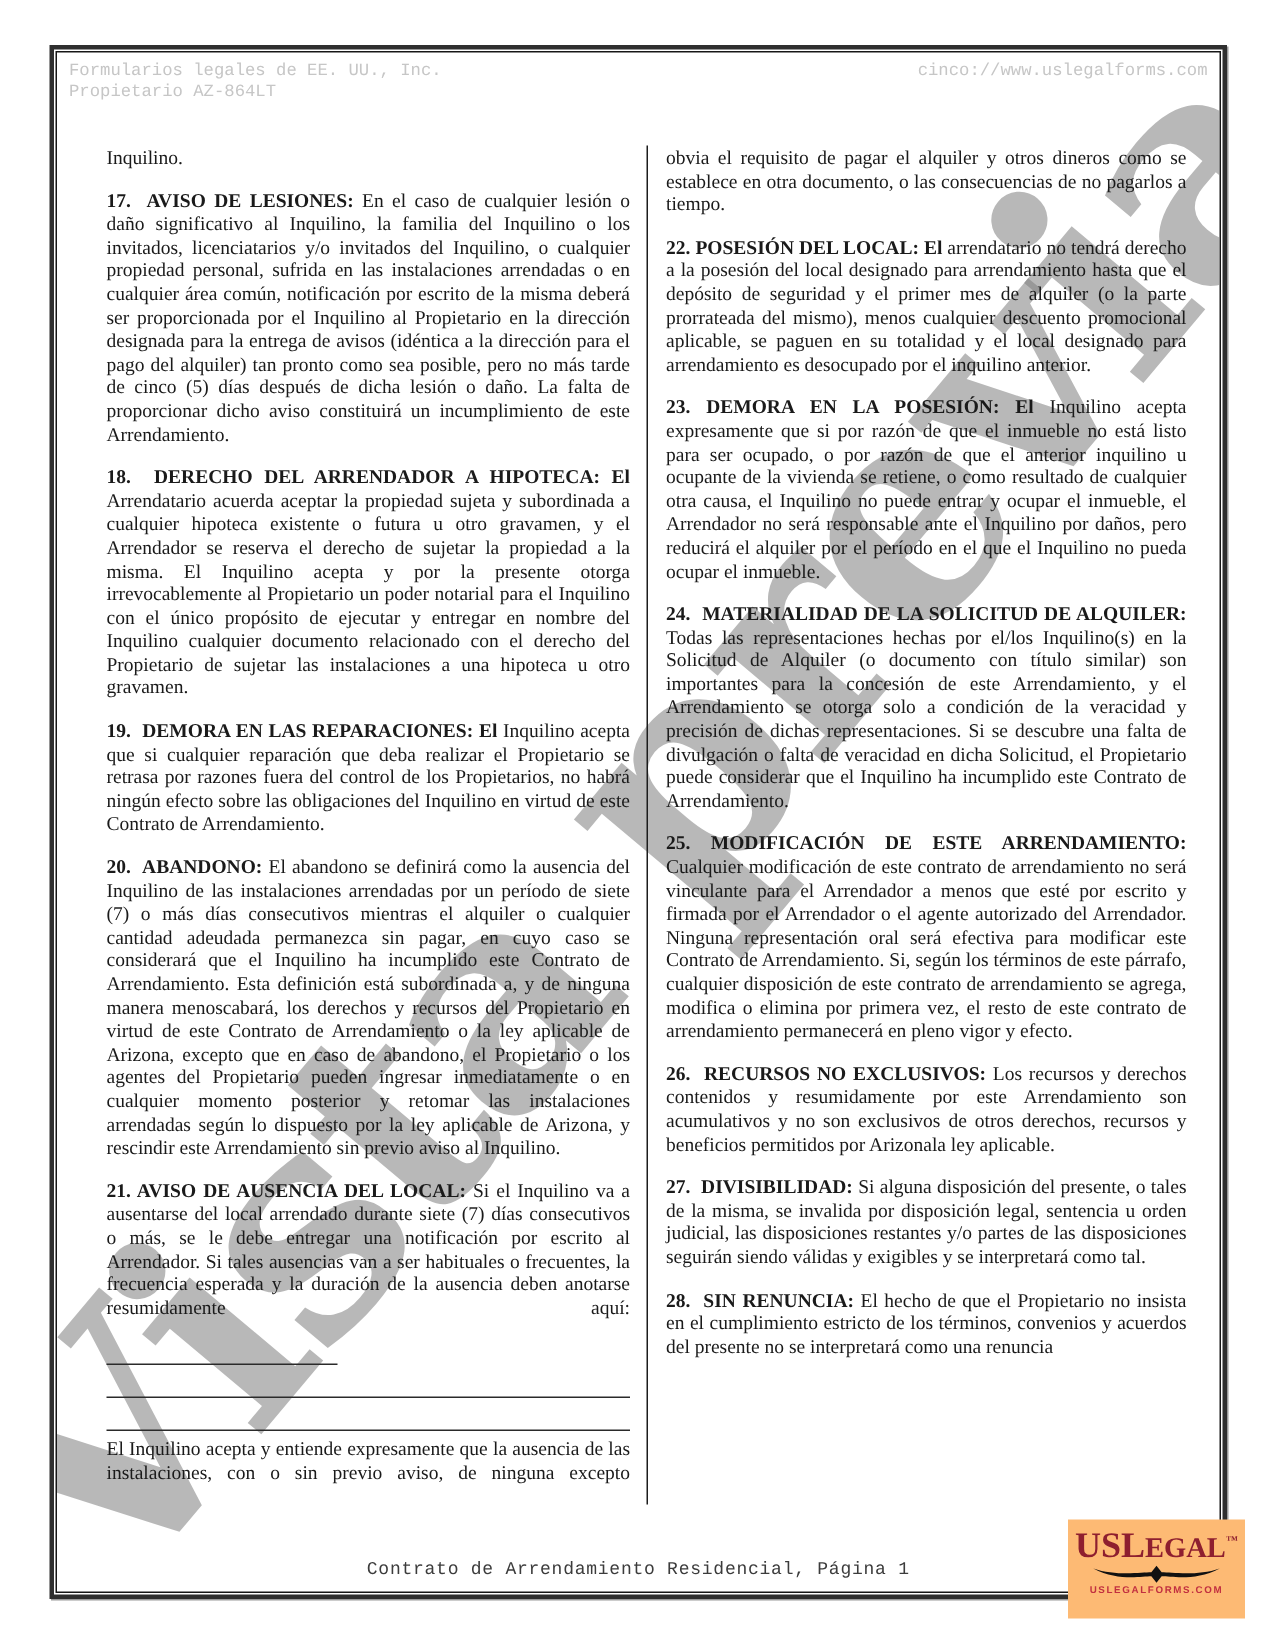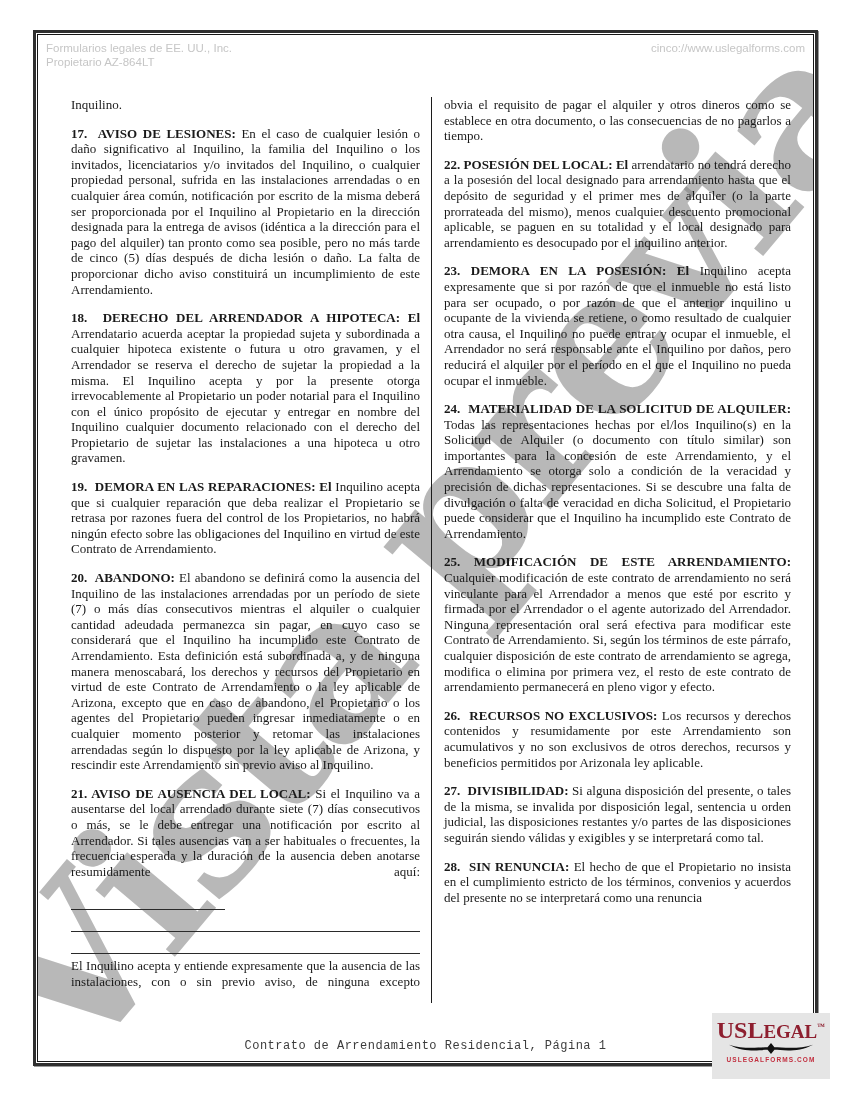--- a/index.html
+++ b/index.html
@@ -20,21 +20,21 @@
   .watermark {
     position: absolute; left: 50%; top: 50%;
     transform: translate(-50%, -50%) rotate(-50deg);
     font-family: "DejaVu Serif", serif; font-weight: 700;
     font-size: 200px; letter-spacing: -6px; white-space: nowrap;
     color: rgba(125,125,125,0.55); z-index: 1; pointer-events: none;
   }
   
   .doc-header {
     position: absolute; left: 8px; right: 8px; top: 6px; z-index: 2;
-    font-family: Liberation Sans, sans-serif;
+    font-family: Liberation Mono, monospace;
     font-size: 11.5px; line-height: 14px; color: #c6c6c6;
     display: flex; justify-content: space-between; align-items: flex-start;
   }
   
   .content {
     position: absolute; left: 33px; right: 22px; top: 62px; bottom: 58px;
     display: flex; z-index: 2;
   }
   .col { width: 50%; box-sizing: border-box; }
   .col-left  { padding-right: 11px; }
@@ -54,21 +54,21 @@
   
   .doc-footer {
     position: absolute; left: 0; right: 0; bottom: 8px; z-index: 2;
     text-align: center;
     font-family: "Liberation Mono", "DejaVu Sans Mono", monospace;
     font-size: 12px; color: #3c3c3c; letter-spacing: 0.5px;
   }
   
   .logo-box {
     position: absolute; left: 712px; top: 1013px; width: 118px; height: 66px;
-    background: #e5e5e5; z-index: 3; text-align: center; padding-top: 2px;
+    background: #fdba74; z-index: 3; text-align: center; padding-top: 2px;
     box-sizing: border-box;
   }
   .logo-title {
     font-family: "Liberation Serif", serif; font-weight: 700;
     color: #8e1f2f; font-size: 24px; line-height: 24px; letter-spacing: 0;
   }
   .logo-title .sc { font-size: 19px; }
   .logo-title .tm { font-size: 8px; vertical-align: super; color: #8e1f2f; }
   .logo-eagle { display: block; margin: -2px auto 0 auto; }
   .logo-sub {

